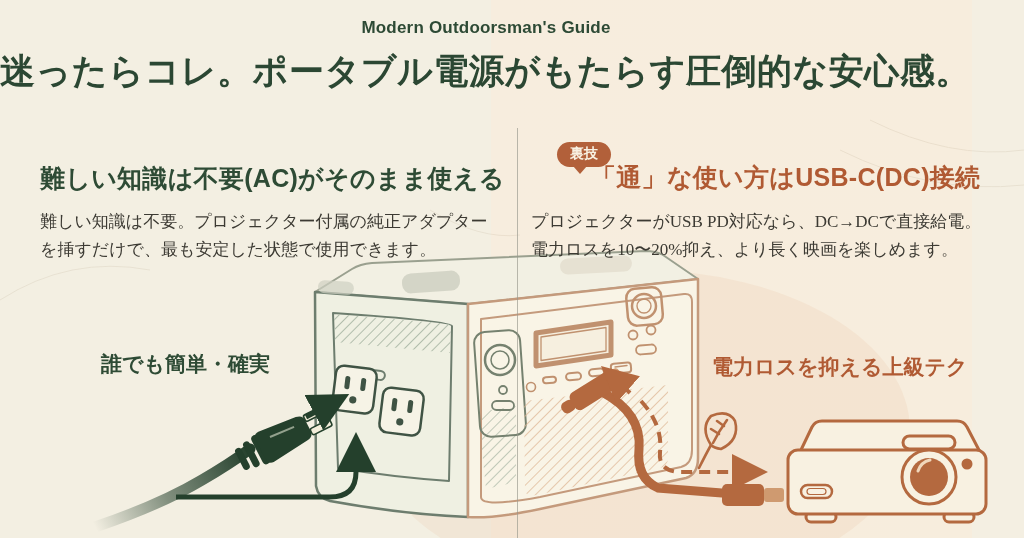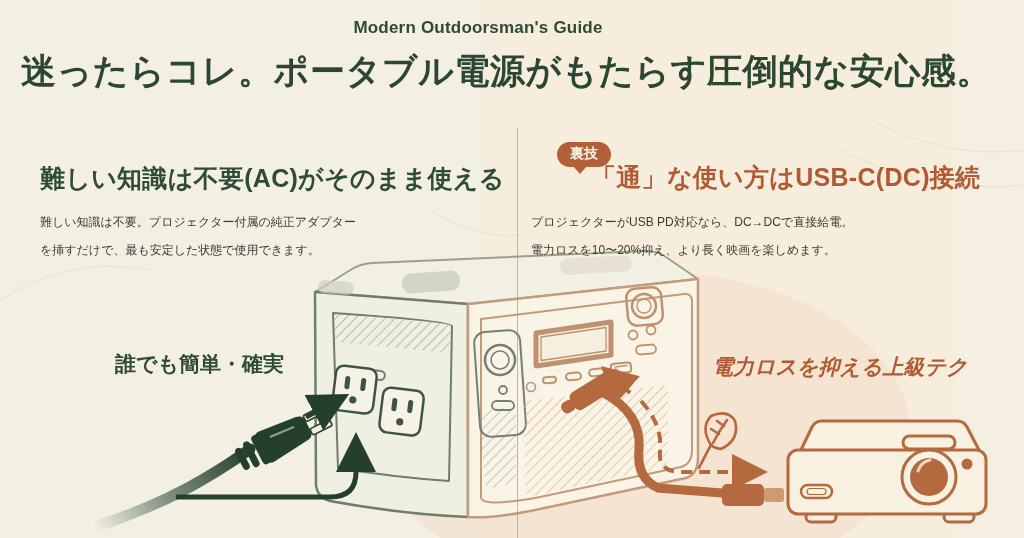--- a/index.html
+++ b/index.html
@@ -5,44 +5,45 @@
   html,body{margin:0;padding:0;}
   body{
     width:1024px;height:538px;
     font-family:"Liberation Sans","DejaVu Sans",sans-serif;
     background:#f4efe2;
     overflow:hidden;
   }
   .canvas{
     position:relative;width:956px;height:538px;
     background:linear-gradient(90deg,#f3efe2 0%,#f3efe2 50.5%,#f7edde 50.5%,#f7eddd 100%);
+    padding-left:16px;
   }
   .abs{position:absolute;}
   .eyebrow{
     left:0;right:0;top:18px;text-align:center;
     font-size:17px;font-weight:700;color:#2d4a35;letter-spacing:.2px;
   }
   .headline{
     left:0;right:0;top:48px;text-align:left;
     font-size:35px;font-weight:900;color:#2b4733;letter-spacing:.5px;
     white-space:nowrap;
-    margin-left:21px;
   }
   .section-heading{font-size:25px;font-weight:800;letter-spacing:.3px;white-space:nowrap;}
   .heading-green{left:40px;top:162px;color:#2e4b35;}
   .heading-rust{left:557px;top:161px;color:#b05a33;margin-left:34px;}
   .body-text{
-    font-size:12px;line-height:28px;color:#3c3a33;font-weight:500;
+    font-size:17px;line-height:28px;color:#3c3a33;font-weight:500;
     white-space:pre-line;
+    font-family:Liberation Serif, serif;
   }
   .body-left{left:40px;top:208px;width:480px;}
   .body-right{left:531px;top:208px;width:460px;}
   .caption{font-size:21px;font-weight:800;white-space:nowrap;}
-  .caption-left{left:115px;top:350px;color:#2e4b35;text-align:right;}
-  .caption-right{left:712px;top:353px;color:#b05a33;font-style:italic;}
+  .caption-left{left:101px;top:350px;color:#2e4b35;text-align:right;}
+  .caption-right{left:712px;top:353px;color:#b05a33;}
   .badge{
     left:557px;top:126px;
     background:#b2603a;color:#f8f1e2;
     font-size:14px;font-weight:700;
     padding:3px 13px 4px;border-radius:14px;margin-top:16px;
   }
   .badge::after{
     content:"";position:absolute;left:16px;bottom:-7px;
     border-left:7px solid transparent;border-right:7px solid transparent;
     border-top:8px solid #b2603a;

